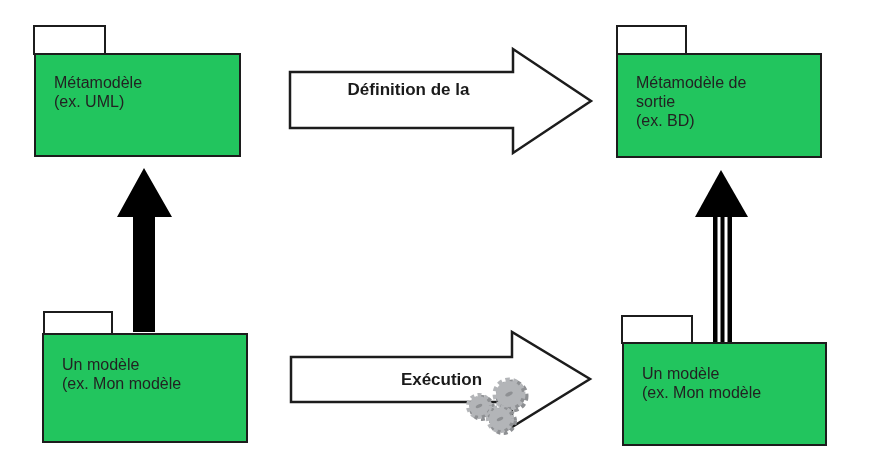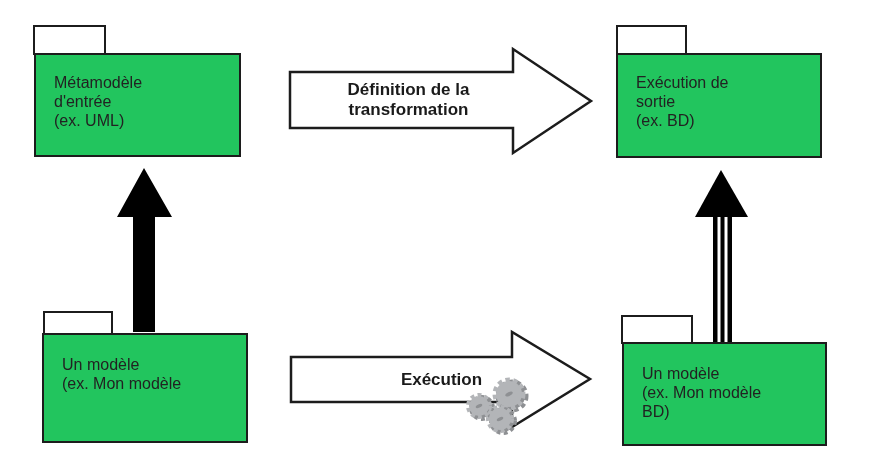--- a/index.html
+++ b/index.html
@@ -98,31 +98,30 @@
         <ellipse cx="500" cy="419" rx="3.5" ry="1.6" fill="#8e9093" transform="rotate(-25 500 419)"></ellipse>
       </g>
     </g>
   </svg>
 
   <div>
     <div class="pkg-tab" style="left:33px; top:25px; width:73px; height:30px;"></div>
     <div class="pkg-body upper" style="left:34px; top:53px; width:207px; height:104px;">
       <div class="pkg-text">
         <div>Métamodèle</div>
-        <div>d'entrée</div>
         <div>(ex. UML)</div>
       </div>
     </div>
   </div>
 
   <div>
     <div class="pkg-tab" style="left:616px; top:25px; width:71px; height:30px;"></div>
     <div class="pkg-body upper" style="left:616px; top:53px; width:206px; height:105px;">
       <div class="pkg-text">
-        <div>Exécution de</div>
+        <div>Métamodèle de</div>
         <div>sortie</div>
         <div>(ex. BD)</div>
       </div>
     </div>
   </div>
 
   <div>
     <div class="pkg-tab" style="left:43px; top:311px; width:70px; height:24px;"></div>
     <div class="pkg-body" style="left:42px; top:333px; width:206px; height:110px;">
       <div class="pkg-text">
@@ -131,25 +130,23 @@
       </div>
     </div>
   </div>
 
   <div>
     <div class="pkg-tab" style="left:621px; top:315px; width:72px; height:29px;"></div>
     <div class="pkg-body" style="left:622px; top:342px; width:205px; height:104px;">
       <div class="pkg-text">
         <div>Un modèle</div>
         <div>(ex. Mon modèle</div>
-        <div>BD)</div>
       </div>
     </div>
   </div>
 
   <div class="arrow-label" style="left:297px; top:80px; width:223px;">
     <div>Définition de la</div>
-    <div>transformation</div>
   </div>
 
   <div class="arrow-label" style="left:291px; top:370px; width:221px;padding-left:40px;">Exécution</div>
 
 </div>
 
 </body></html>

